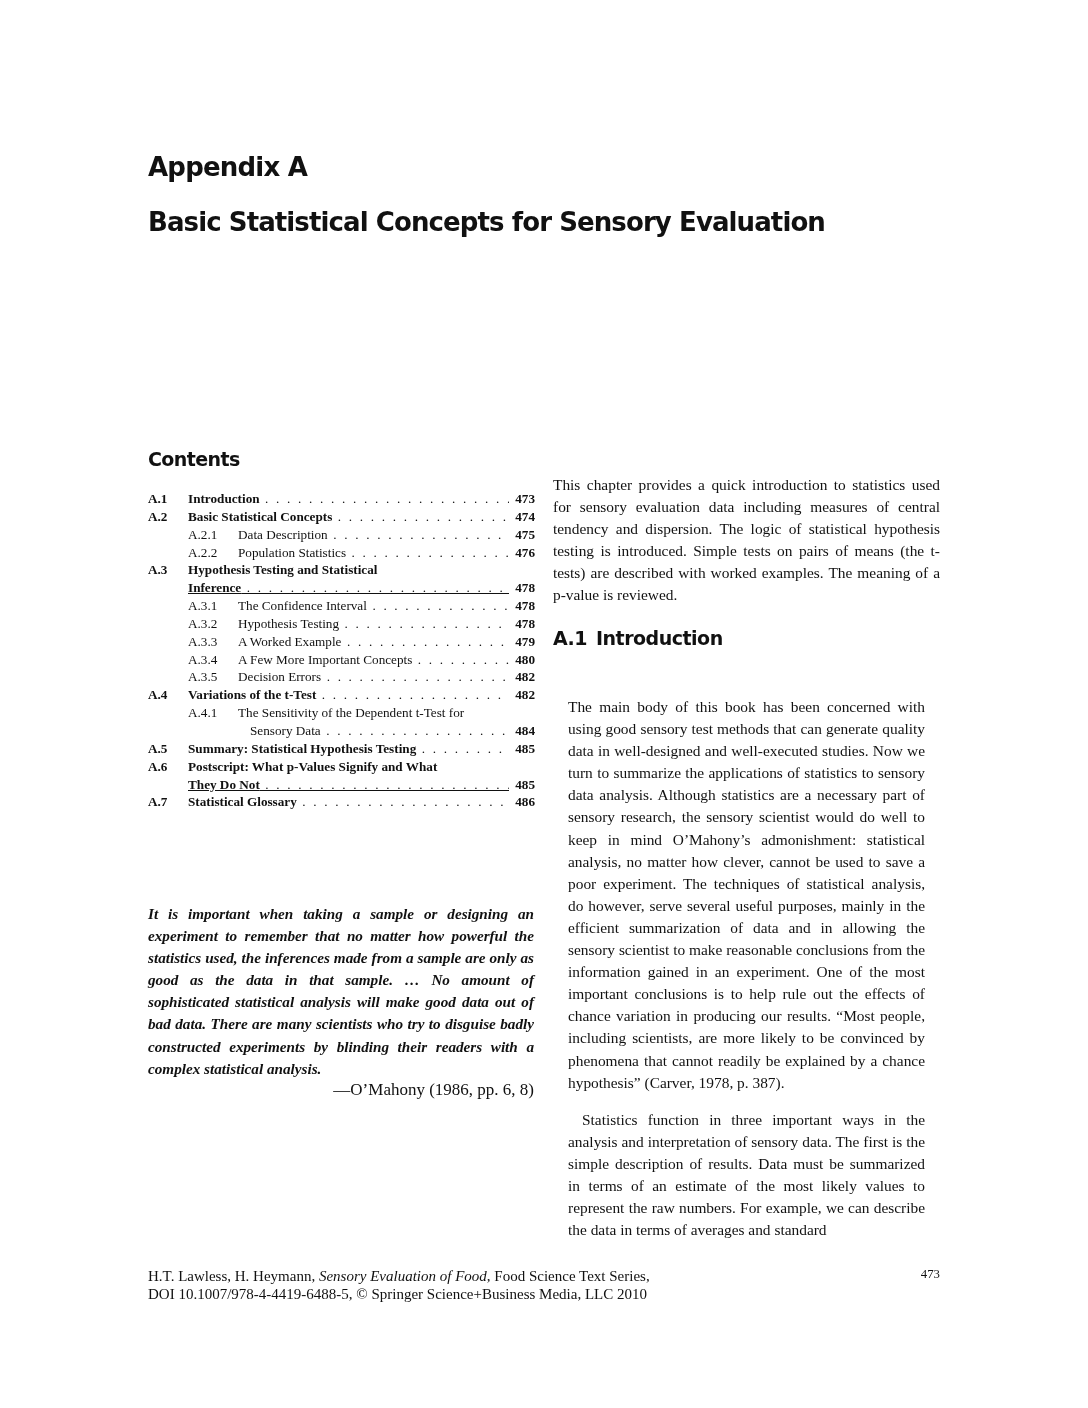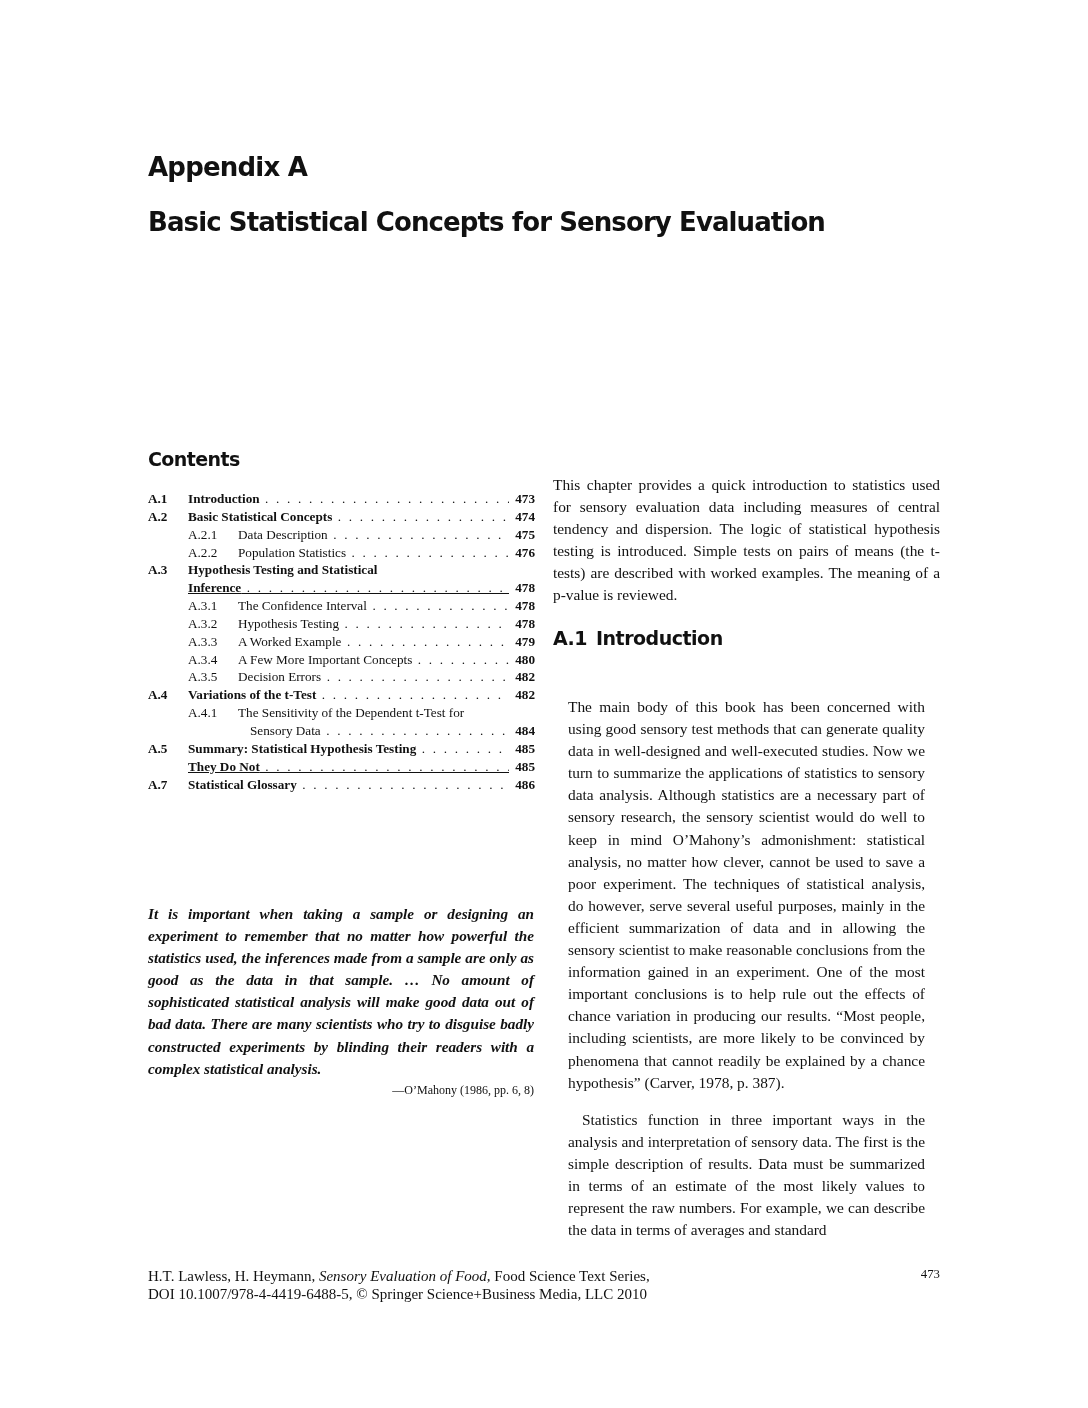--- a/index.html
+++ b/index.html
@@ -47,21 +47,21 @@
       font-weight: normal; letter-spacing: 2.2px;
     }
 
     .epigraph {
       position: absolute; left: 148px; top: 903px; width: 386px;
       font-size: 15.2px; line-height: 22.1px; font-style: italic; font-weight: bold;
       text-align: justify;
     }
     .epigraph-attribution {
       position: absolute; left: 148px; top: 1079px; width: 386px;
-      font-size: 12px; line-height: 22px; text-align: right;
+      font-size: 17px; line-height: 22px; text-align: right;
     }
 
     
     .col-right { position: absolute; left: 553px; width: 387px; }
     .abstract {
       top: 438px; font-size: 15.4px; line-height: 22.1px; text-align: justify; margin-top: 36px;
     }
     .section-heading {
       position: absolute; left: 553px; top: 627px;
       font-size: 19px; font-weight: bold; letter-spacing: -0.5px;
@@ -170,20 +170,24 @@
     <span class="title leader">Sensory Data</span>
     <span class="page">484</span>
   </div>
 
   <div class="toc-row l1">
     <span class="num">A.5</span>
     <span class="title leader">Summary: Statistical Hypothesis Testing</span>
     <span class="page">485</span>
   </div>
 
+  <div class="toc-row l1">
+    <span class="num">A.6</span>
+    <span class="title" style="right:0">Postscript: What p-Values Signify and What</span>
+  </div>
   <div class="toc-row l1 cont1">
     <span class="title leader">They Do Not</span>
     <span class="page">485</span>
   </div>
 
   <div class="toc-row l1">
     <span class="num">A.7</span>
     <span class="title leader">Statistical Glossary</span>
     <span class="page">486</span>
   </div>

